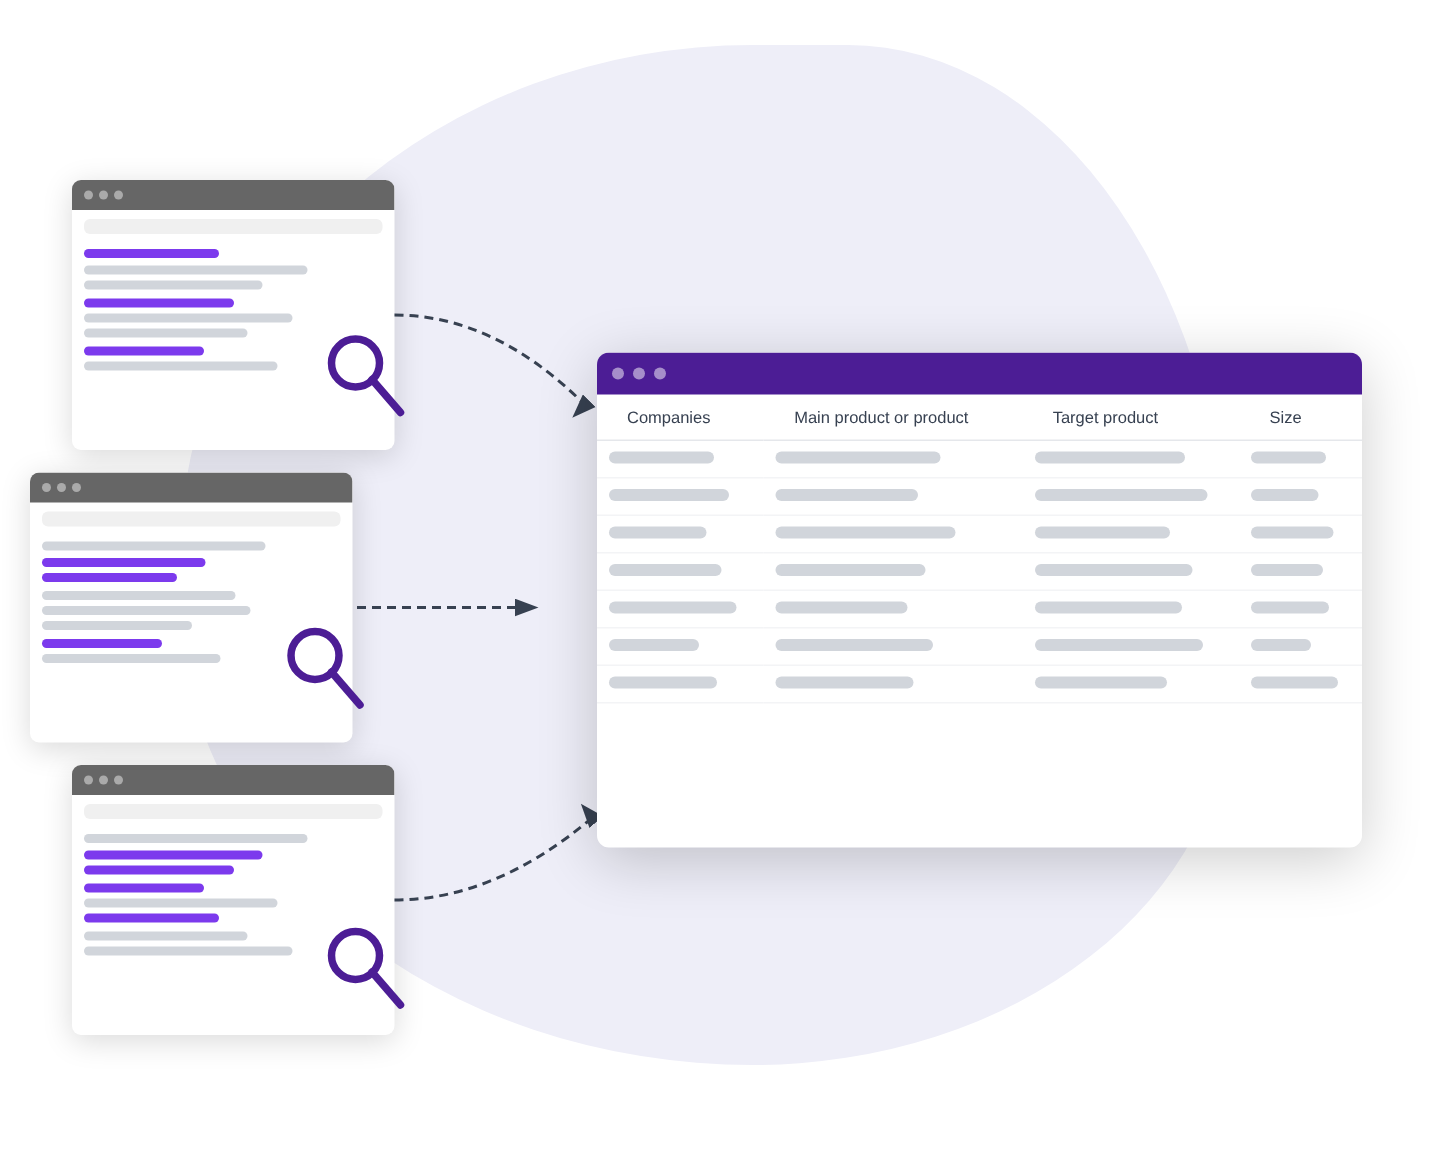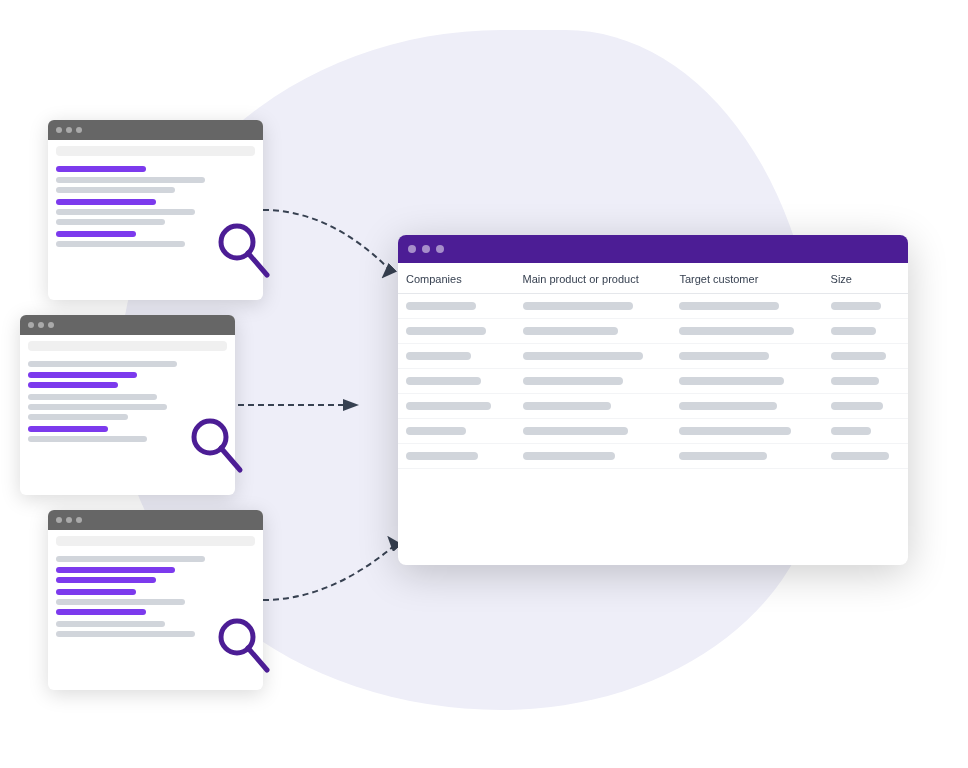--- a/index.html
+++ b/index.html
@@ -139,21 +139,21 @@
     }
 
     table {
       width: 100%;
       border-collapse: collapse;
       font-size: 11px;
     }
 
     thead th {
       text-align: left;
-      padding: 10px 8px 8px;
+      padding: 10px 20px 8px;
       font-weight: 500;
       color: #374151;
       font-size: 11px;
       border-bottom: 1px solid #e5e7eb;
     }
 
     tbody td {
       padding: 6px 8px;
       border-bottom: 1px solid #f3f4f6;
       vertical-align: middle;
@@ -287,21 +287,21 @@
       <div class="dot"></div>
       <div class="dot"></div>
       <div class="dot"></div>
     </div>
     <div class="table-container">
       <table>
         <thead>
           <tr>
             <th>Companies</th>
             <th>Main product or product</th>
-            <th>Target customer</th>
+            <th>Target product</th>
             <th>Size</th>
           </tr>
         </thead>
         <tbody>
 
           <tr>
             <td><span class="cell-pill" style="width:70px;"></span></td>
             <td><span class="cell-pill" style="width:110px;"></span></td>
             <td><span class="cell-pill" style="width:100px;"></span></td>
             <td><span class="cell-pill" style="width:50px;"></span></td>

